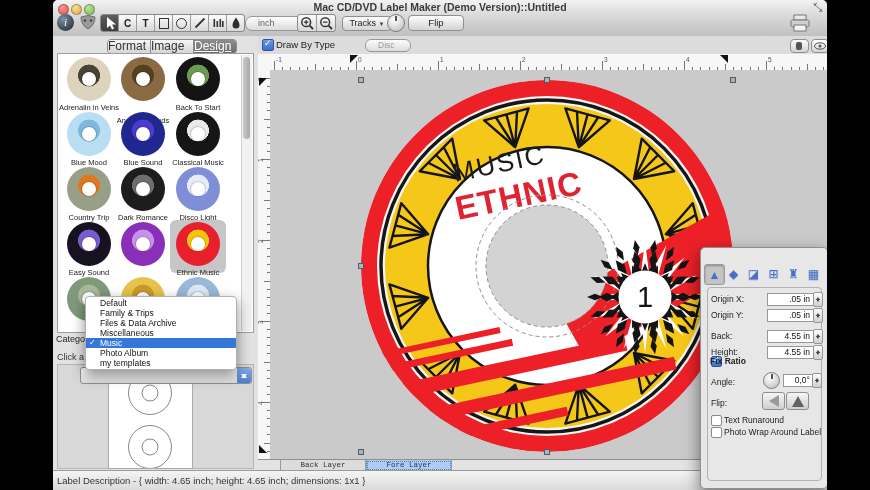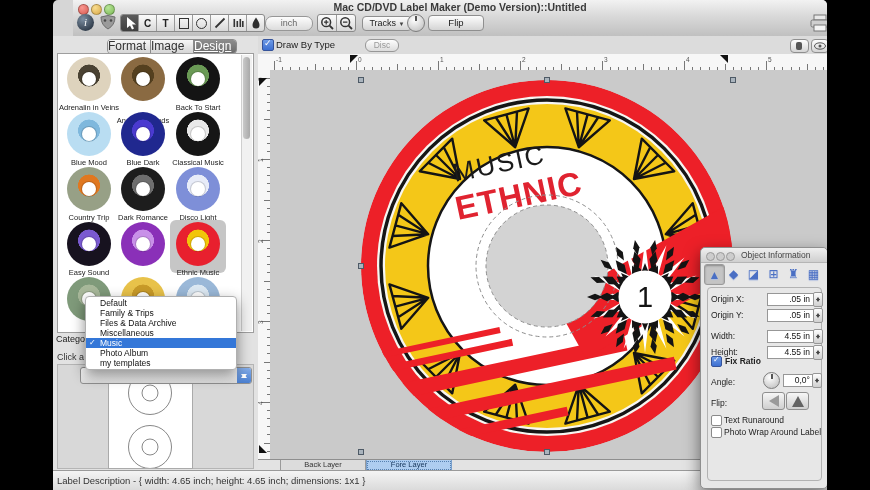--- a/index.html
+++ b/index.html
@@ -3,31 +3,31 @@
 <meta charset="utf-8">
 <style>
   html,body{margin:0;padding:0;background:#000;}
   .screen{position:relative;width:870px;height:490px;background:#000;overflow:hidden;
           font-family:"Liberation Sans","DejaVu Sans",sans-serif;}
   .abs{position:absolute;}
   .window{position:absolute;left:53px;top:0;width:774px;height:490px;background:#d6d6d6;
           border-radius:5px 5px 0 0;overflow:hidden;}
   
   .titlebar{position:absolute;left:0;top:0;width:774px;height:36px;
-            background:linear-gradient(#f2f2f2,#d9d9d9 45%,#c0c0c0);border-bottom:1px solid #7e7e7e;margin-left:20px;}
+            background:linear-gradient(#f2f2f2,#d9d9d9 45%,#c0c0c0);border-bottom:1px solid #7e7e7e;}
   .tl{position:absolute;top:4px;width:9px;height:9px;border-radius:50%;border:1px solid rgba(0,0,0,.25);}
   .wtitle{position:absolute;left:0;right:0;top:1px;text-align:center;font-size:10.5px;font-weight:bold;color:#3a3a3a;}
   .toolcells{position:absolute;display:flex;border:1px solid #8a8a8a;border-radius:3px;overflow:hidden;
              background:linear-gradient(#fbfbfb,#d8d8d8);}
   .tcell{width:17px;height:16px;display:flex;align-items:center;justify-content:center;
          border-right:1px solid #9a9a9a;font-size:10px;font-weight:bold;color:#222;}
   .tcell:last-child{border-right:none;}
   .tcell.sel{background:linear-gradient(#5c5c5c,#3f3f3f);color:#fff;}
   .pill{position:absolute;border:1px solid #979797;border-radius:7px;background:linear-gradient(#fdfdfd,#dcdcdc);
-        font-size:9px;color:#666;text-align:center;}
+        font-size:9px;color:#666;padding-left:12px;}
   .mbtn{position:absolute;border:1px solid #8f8f8f;border-radius:4px;background:linear-gradient(#fdfdfd,#d4d4d4);
         font-size:9.5px;color:#222;text-align:center;}
   
   .sidebar{position:absolute;left:0;top:36px;width:205px;height:434px;background:#e2e2e2;border-right:1px solid #8e8e8e;}
   .seg{position:absolute;display:flex;border:1px solid #8a8a8a;border-radius:4px;overflow:hidden;height:13px;}
   .segb{width:42px;font-size:12px;line-height:13px;text-align:left;color:#333;
         background:linear-gradient(#f7f7f7,#d5d5d5);border-right:1px solid #8a8a8a;}
   .segb:last-child{border-right:none;text-decoration:underline;}
   .segb.on{background:linear-gradient(#8d8d8d,#6b6b6b);color:#fff;}
   .gallery{position:absolute;left:4px;top:17px;width:195px;height:278px;background:#fff;
@@ -41,21 +41,21 @@
                background:linear-gradient(90deg,#c9c9c9,#a9a9a9);}
   
   .chead{position:absolute;left:205px;top:36px;width:569px;height:18px;background:#dcdcdc;border-bottom:1px solid #b2b2b2;}
   .hruler{position:absolute;left:205px;top:54px;width:569px;height:16px;background:#f7f7f7;
           border-bottom:1px solid #9a9a9a;}
   .vruler{position:absolute;left:205px;top:70px;width:12px;height:389px;background:#f7f7f7;border-right:1px solid #9a9a9a;}
   .rcorner{position:absolute;left:205px;top:54px;width:12px;height:16px;background:#f2f2f2;border-right:1px solid #bbb;}
   .canvas{position:absolute;left:217px;top:70px;width:557px;height:389px;background:#cacaca;}
   .tick{position:absolute;background:#777;}
   .ticklabel{position:absolute;font-size:6.5px;color:#555;}
-  .layerbar{position:absolute;left:205px;top:459px;width:569px;height:11px;background:#e3e3e3;border-top:1px solid #8f8f8f;}
+  .layerbar{position:absolute;left:205px;top:459px;width:569px;height:11px;background:#e3e3e3;border-top:1px solid #8f8f8f;font-family:Liberation Mono, monospace;}
   .ltab{position:absolute;top:0;height:10px;font-size:7.5px;line-height:10px;text-align:center;color:#333;
         border:1px solid #9a9a9a;border-top:none;background:#dcdcdc;}
   .ltab.on{background:#aecdf0;border-color:#7aa0cc;color:#15355a;outline:1px dotted #5580b0;outline-offset:-2px;}
   
   .cb{position:absolute;width:10px;height:10px;border:1px solid #8a8a8a;border-radius:2px;background:#fff;}
   .cb.checked{background:linear-gradient(#6d9ae6,#3c6fd1);border-color:#35539a;}
   .cb.checked::after{content:"✓";position:absolute;left:1px;top:-2px;color:#fff;font-size:9px;font-weight:bold;}
   
   .statusbar{position:absolute;left:0;top:470px;width:774px;height:20px;
              background:linear-gradient(#f4f4f4,#d9d9d9);border-top:1px solid #9a9a9a;
@@ -214,21 +214,21 @@
             <div class="thumb-hole"></div>
           </div>
           <div class="thumb-label" style="left: 108px; top: 49px;">Back To Start</div>
           <div class="thumb-disc" style="left: 9px; top: 58px; background: radial-gradient(circle at 50% 42%, rgb(127, 184, 221) 0px, rgb(127, 184, 221) 32%, rgb(185, 221, 242) 33%, rgb(185, 221, 242) 100%);">
             <div class="thumb-hole"></div>
           </div>
           <div class="thumb-label" style="left: -1px; top: 104px;">Blue Mood</div>
           <div class="thumb-disc" style="left: 63px; top: 58px; background: radial-gradient(circle at 50% 42%, rgb(74, 58, 208) 0px, rgb(74, 58, 208) 32%, rgb(32, 40, 143) 33%, rgb(32, 40, 143) 100%);">
             <div class="thumb-hole"></div>
           </div>
-          <div class="thumb-label" style="left: 53px; top: 104px;">Blue Dark</div>
+          <div class="thumb-label" style="left: 53px; top: 104px;">Blue Sound</div>
           <div class="thumb-disc" style="left: 118px; top: 58px; background: radial-gradient(circle at 50% 42%, rgb(233, 233, 233) 0px, rgb(233, 233, 233) 32%, rgb(22, 22, 22) 33%, rgb(22, 22, 22) 100%);">
             <div class="thumb-hole"></div>
           </div>
           <div class="thumb-label" style="left: 108px; top: 104px;">Classical Music</div>
           <div class="thumb-disc" style="left: 9px; top: 113px; background: radial-gradient(circle at 50% 42%, rgb(224, 120, 32) 0px, rgb(224, 120, 32) 32%, rgb(151, 160, 134) 33%, rgb(151, 160, 134) 100%);">
             <div class="thumb-hole"></div>
           </div>
           <div class="thumb-label" style="left: -1px; top: 159px;">Country Trip</div>
           <div class="thumb-disc" style="left: 63px; top: 113px; background: radial-gradient(circle at 50% 42%, rgb(110, 110, 110) 0px, rgb(110, 110, 110) 32%, rgb(29, 29, 29) 33%, rgb(29, 29, 29) 100%);">
             <div class="thumb-hole"></div>
@@ -564,52 +564,46 @@
         <div class="mitem">Default</div>
         <div class="mitem">Family &amp; Trips</div>
         <div class="mitem">Files &amp; Data Archive</div>
         <div class="mitem">Miscellaneous</div>
         <div class="mitem sel">Music<span class="chk">✓</span></div>
         <div class="mitem">Photo Album</div>
         <div class="mitem">my templates</div>
       </div>
 
     <div class="objinfo">
-      <div class="oi-title">
-        <div class="oi-circ" style="left:5px;"></div>
-        <div class="oi-circ" style="left:15px;"></div>
-        <div class="oi-circ" style="left:25px;"></div>
-        <div class="abs" style="left:40px;top:2px;font-size:8.5px;color:#444;">Object Information</div>
-      </div>
       <div id="oiSlots">
           <div class="oi-slot sel" style="left: 3px;">▲</div>
           <div class="oi-slot" style="left: 23px;">◆</div>
           <div class="oi-slot" style="left: 43px;">◪</div>
           <div class="oi-slot" style="left: 63px;">⊞</div>
           <div class="oi-slot" style="left: 83px;">♜</div>
           <div class="oi-slot" style="left: 103px;">▦</div>
         </div>
       <div class="oi-box"></div>
       <div id="oiFields">
           <div class="oi-label" style="left: 10px; top: 46px;">Origin X:</div>
           <div class="oi-field" style="left: 66px; top: 45px; width: 42px;">.05 in</div>
           <div class="stepper" style="left: 112px; top: 44px;"></div>
           <div class="oi-label" style="left: 10px; top: 62px;">Origin Y:</div>
           <div class="oi-field" style="left: 66px; top: 61px; width: 42px;">.05 in</div>
           <div class="stepper" style="left: 112px; top: 60px;"></div>
-          <div class="oi-label" style="left: 10px; top: 83px;">Width:</div>
+          <div class="oi-label" style="left: 10px; top: 83px;">Back:</div>
           <div class="oi-field" style="left: 66px; top: 82px; width: 42px;">4.55 in</div>
           <div class="stepper" style="left: 112px; top: 81px;"></div>
           <div class="oi-label" style="left: 10px; top: 99px;">Height:</div>
           <div class="oi-field" style="left: 66px; top: 98px; width: 42px;">4.55 in</div>
           <div class="stepper" style="left: 112px; top: 97px;"></div>
         </div>
 
       <div class="cbs checked" style="left:10px;top:108px;"></div>
-      <div class="oi-label" style="left:24px;top:108px;font-weight:bold;">Fix Ratio</div>
+      <div class="oi-label" style="left:9px;top:108px;font-weight:bold;">Fix Ratio</div>
 
       <div class="oi-label" style="left:10px;top:129px;">Angle:</div>
       <div class="knob abs" style="left:62px;top:124px;width:15px;height:15px;"></div>
       <div class="oi-field" style="left:82px;top:126px;width:26px;">0,0°</div>
       <div class="stepper" style="left:111px;top:125px;"></div>
 
       <div class="oi-label" style="left:10px;top:150px;">Flip:</div>
       <div class="flipbtn" style="left:61px;top:144px;">
         <div style="width:0;height:0;border-top:6px solid transparent;border-bottom:6px solid transparent;border-right:10px solid #9a9a9a;"></div>
       </div>

